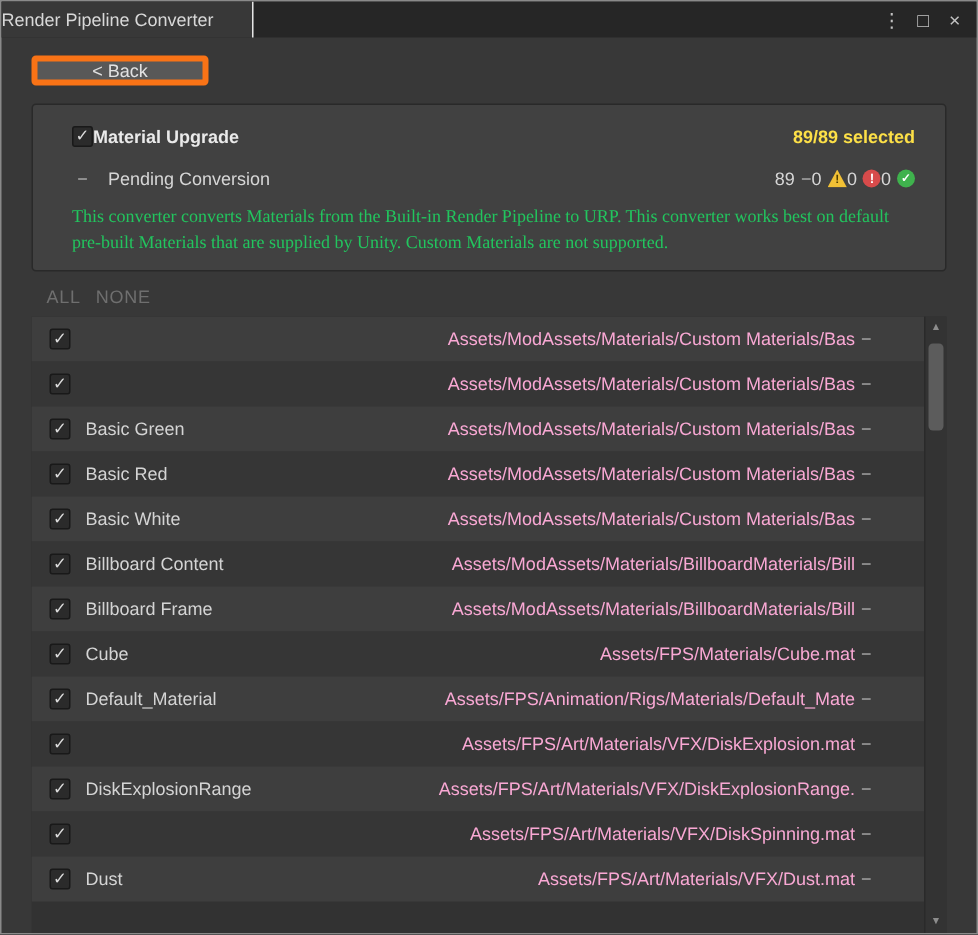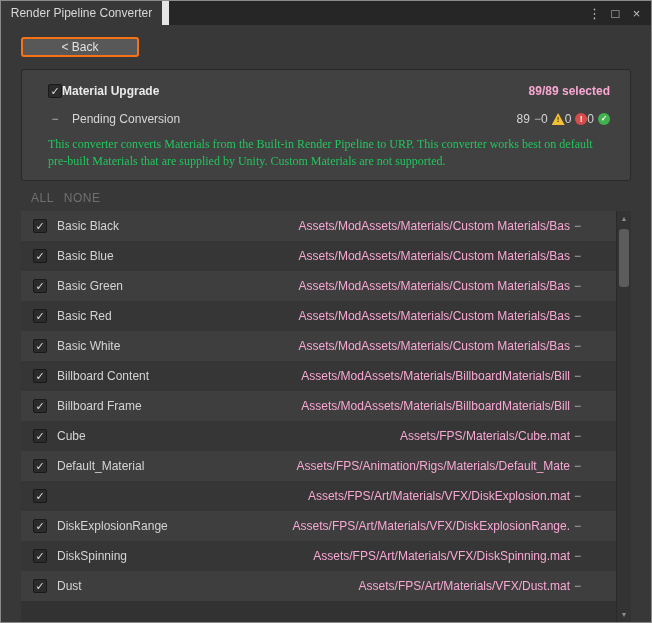--- a/index.html
+++ b/index.html
@@ -18,57 +18,57 @@
   }
 
   
   .titlebar {
     height:24px; flex:none;
     background:#262626;
     display:flex; align-items:stretch;
   }
   .tab {
     width:168px; background:#383838;
-    display:flex; align-items:center; justify-content:center;
+    display:flex; align-items:center; justify-content:flex-start;
     color:#d8d8d8; font-size:12px;
-    border-right:7px solid #e5e5e5;
+    border-right:1px solid #e5e5e5;
   }
   .win-controls {
     margin-left:auto; display:flex; align-items:center;
     gap:4px; padding-right:6px; color:#c2c2c2;
   }
   .win-btn {
     width:17px; height:18px;
     display:flex; align-items:center; justify-content:center;
     font-size:13px; line-height:1; cursor:default;
   }
 
   
   .toolbar { flex:none; padding:12px 20px 10px; }
   .back-btn {
     width:118px; height:20px;
     background:#585858;
-    border:2px solid #f97316;
+    border:4px solid #f97316;
     border-radius:3px;
     color:#e2e2e2; font-size:12px;
     display:flex; align-items:center; justify-content:center;
   }
 
   
   .panel {
     flex:none;
     margin:2px 20px 6px;
     background:#414141;
     border:1px solid #292929;
     border-radius:3px;
     padding:6px 20px 10px 26px;
   }
   .panel-header { display:flex; align-items:center; height:30px; }
   .panel-title { font-weight:bold; color:#eaeaea; }
-  .selected-summary { margin-left:auto; font-weight:bold; color:#f9a8d4; }
+  .selected-summary { margin-left:auto; font-weight:bold; color:#fde047; }
 
   .panel-sub { display:flex; align-items:center; height:26px; }
   .mixed-dash { width:14px; text-align:center; color:#b5b5b5; }
   .pending-label { margin-left:10px; color:#d6d6d6; }
   .counts { margin-left:auto; display:flex; align-items:center; }
   .count-group { display:flex; align-items:center; gap:4px; color:#d6d6d6; }
   .count-dash { color:#b5b5b5; }
 
   .icon-warning {
     width:13px; height:12px; position:relative;
@@ -220,30 +220,28 @@
     <span class="mini-btn">ALL</span>
     <span class="mini-btn">NONE</span>
   </div>
 
   <div class="list-wrap">
     <div class="list">
   <div class="row">
     <span class="checkbox">
       <span class="check">✓</span>
     </span>
-    <span class="name">Basic Black</span>
-    <span class="path">Assets/ModAssets/Materials/Custom Materials/Bas</span>
-    <span class="status-dash">−</span>
-  </div>
-
-  <div class="row alt">
-    <span class="checkbox">
-      <span class="check">✓</span>
-    </span>
-    <span class="name">Basic Blue</span>
+    <span class="path">Assets/ModAssets/Materials/Custom Materials/Bas</span>
+    <span class="status-dash">−</span>
+  </div>
+
+  <div class="row alt">
+    <span class="checkbox">
+      <span class="check">✓</span>
+    </span>
     <span class="path">Assets/ModAssets/Materials/Custom Materials/Bas</span>
     <span class="status-dash">−</span>
   </div>
 
   <div class="row">
     <span class="checkbox">
       <span class="check">✓</span>
     </span>
     <span class="name">Basic Green</span>
     <span class="path">Assets/ModAssets/Materials/Custom Materials/Bas</span>
@@ -318,21 +316,20 @@
     </span>
     <span class="name">DiskExplosionRange</span>
     <span class="path">Assets/FPS/Art/Materials/VFX/DiskExplosionRange.</span>
     <span class="status-dash">−</span>
   </div>
 
   <div class="row alt">
     <span class="checkbox">
       <span class="check">✓</span>
     </span>
-    <span class="name">DiskSpinning</span>
     <span class="path">Assets/FPS/Art/Materials/VFX/DiskSpinning.mat</span>
     <span class="status-dash">−</span>
   </div>
 
   <div class="row">
     <span class="checkbox">
       <span class="check">✓</span>
     </span>
     <span class="name">Dust</span>
     <span class="path">Assets/FPS/Art/Materials/VFX/Dust.mat</span>

